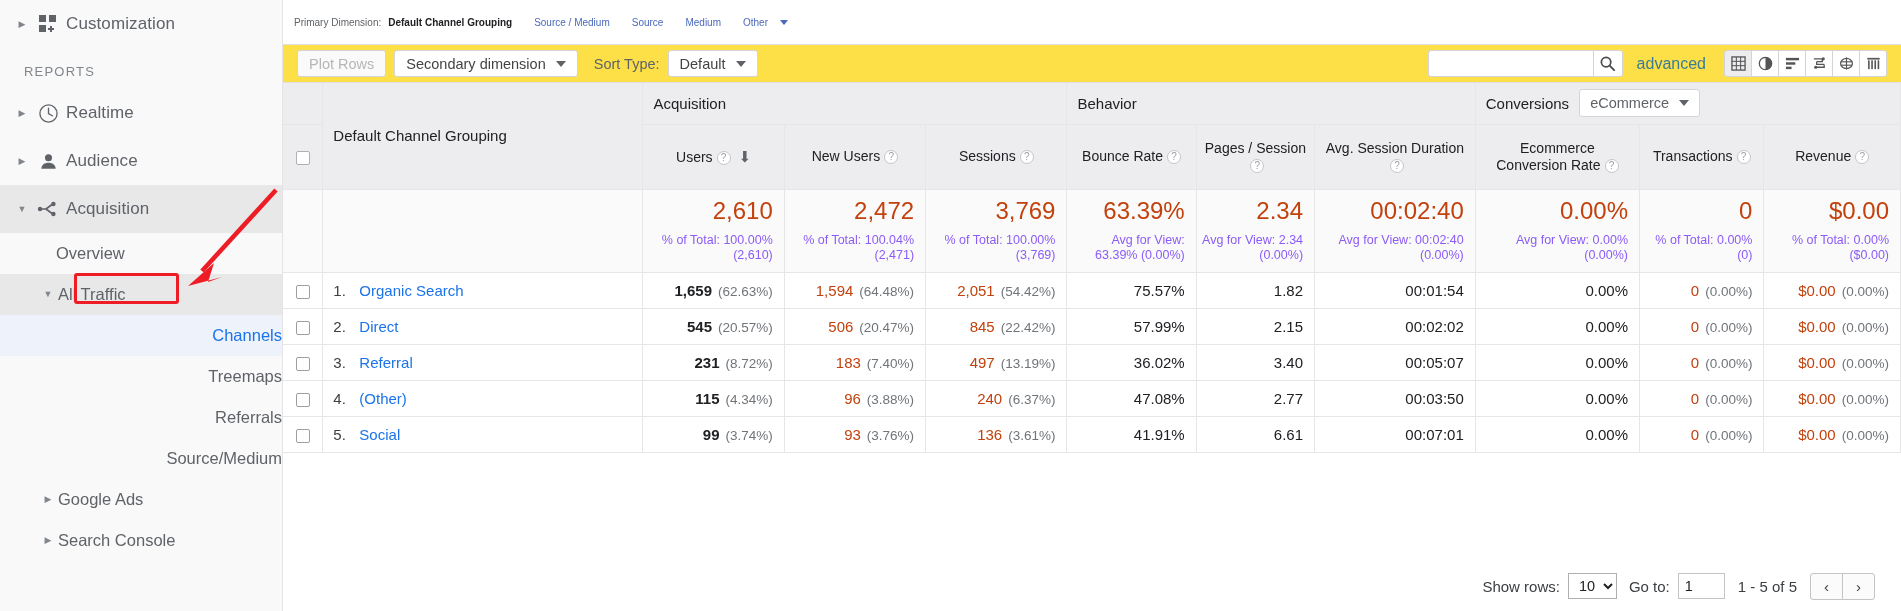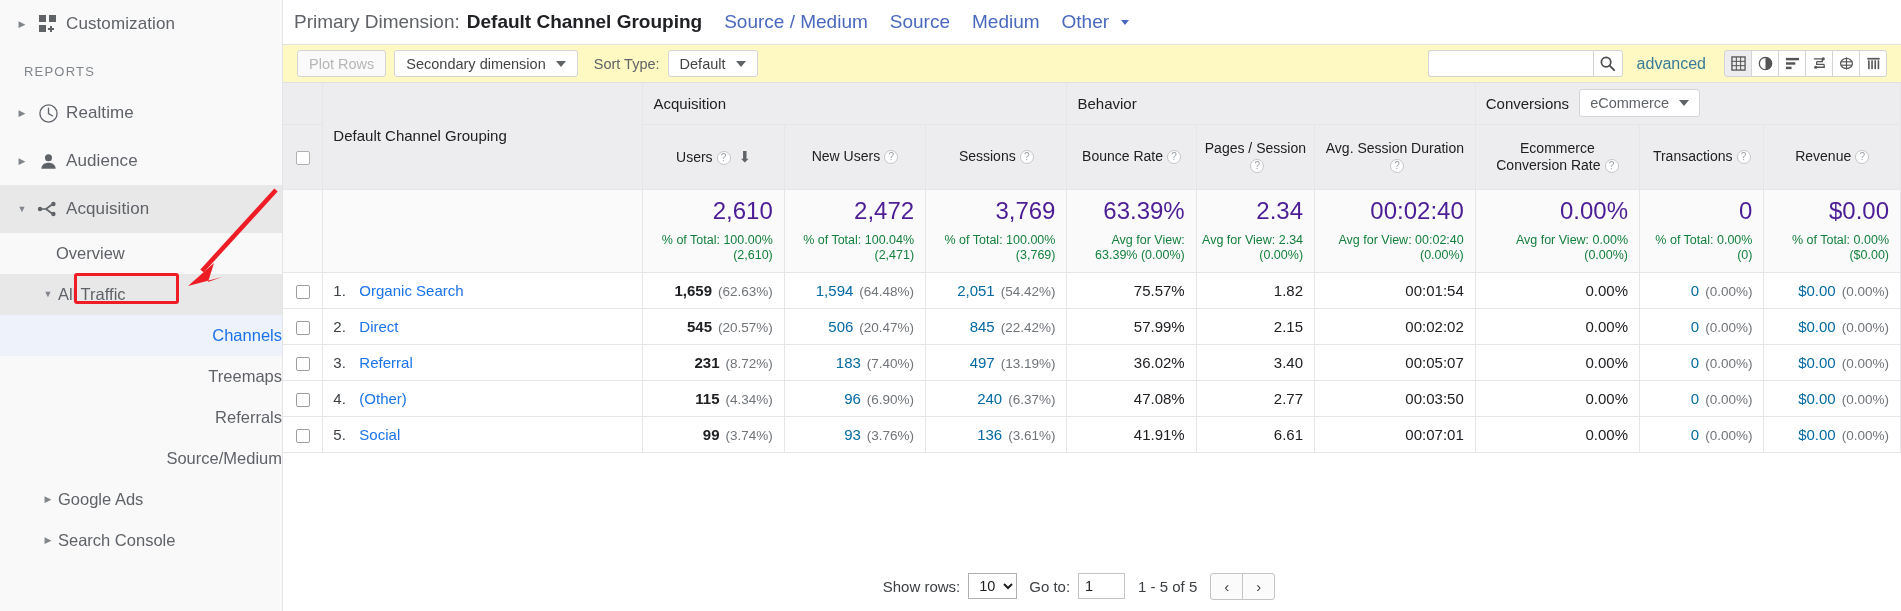--- a/index.html
+++ b/index.html
@@ -51,35 +51,35 @@
   .highlight-box {
     position: absolute; border: 3px solid #ee1c25; border-radius: 3px;
     pointer-events: none;
   }
 
   
   .main { flex: 1; height: 611px; position: relative; background: #fff; overflow: hidden; }
 
   .primary-dim-bar {
     height: 44px; display: flex; align-items: center;
-    padding-left: 11px; font-size: 19px; color: #3c4043;
+    padding-left: 11px; font-size: 10px; color: #3c4043;
     background: #fff;
   }
   .pd-label { color: #5f6368; margin-right: 7px; }
   .pd-current { font-weight: bold; color: #202124; margin-right: 22px; }
   .pd-link { color: #4a69bd; margin-right: 22px; cursor: pointer; }
   .pd-other { color: #4a69bd; cursor: pointer; display: inline-flex; align-items: center; gap: 7px; }
   .caret-sm {
     display: inline-block; margin-left: 5px;
     border-left: 4px solid transparent; border-right: 4px solid transparent;
     border-top: 5px solid #4a69bd;
   }
 
   .toolbar {
-    height: 39px; background: #fef9c3;
+    height: 39px; background: #fde047;
     border-top: 1px solid #e0e0e2; border-bottom: 1px solid #e0e0e2;
     display: flex; align-items: center; padding: 0 14px;
     position: relative;
   }
   .btn {
     height: 27px; border: 1px solid #d4d4d6; background: #fff;
     border-radius: 3px; display: inline-flex; align-items: center;
     padding: 0 11px; font-size: 14.5px; color: #444; cursor: pointer;
     white-space: nowrap;
   }
@@ -148,48 +148,48 @@
   .ecom-select {
     height: 28px; border: 1px solid #d4d4d6; border-radius: 3px;
     background: #fff; font-size: 14.5px; color: #5f6368;
     display: inline-flex; align-items: center; padding: 0 10px;
     margin-left: 10px; cursor: pointer; font-weight: normal;
   }
 
   .sum-row td { background: #fafafa; height: 83px; padding: 0 11px 0 0; }
   .sum-row td.empty { background: #fafafa; }
   .sum-main {
-    font-size: 24px; color: #4c1d95; text-align: right; line-height: 1.05;
+    font-size: 24px; color: #c2410c; text-align: right; line-height: 1.05;
   }
   .sum-sub {
-    font-size: 12.5px; color: #15803d; text-align: right;
+    font-size: 12.5px; color: #8b5cf6; text-align: right;
     line-height: 1.22; margin-top: 10px;
   }
 
   tbody.data tr { height: 36px; }
   tbody.data td { font-size: 15px; color: #202124; background: #fff; }
   td.cb { text-align: center; width: 33px; }
   .chk {
     width: 14px; height: 14px; border: 1px solid #9e9e9e;
     border-radius: 2px; background: #fff; display: inline-block;
     vertical-align: middle; cursor: pointer;
   }
   .chk.hdr { border-color: #b0b0b2; }
   td.dim { padding-left: 10px; }
   .rownum { color: #3c4043; display: inline-block; width: 26px; }
   .dimlink { color: #1a73e8; cursor: pointer; }
   td.num { text-align: right; padding-right: 11px; white-space: nowrap; }
   .v-main { font-weight: bold; color: #202124; }
-  .v-plain { color: #0369a1; }
+  .v-plain { color: #c2410c; }
   .v-pct { color: #70757a; font-size: 13.5px; margin-left: 6px; }
 
   
   .pagination {
     position: absolute; left: 0; bottom: 0; width: 100%; height: 50px;
-    display: flex; align-items: center; justify-content: center;
+    display: flex; align-items: center; justify-content: flex-end;
     padding-right: 26px; font-size: 15px; color: #3c4043; background: #fff;
   }
   .pg-label { margin-right: 8px; color: #3c4043; }
   .pg-select {
     height: 26px; border: 1px solid #b0b0b2; background: #fff;
     font-size: 14.5px; padding: 0 4px 0 6px; color: #202124;
     font-family: "Liberation Sans", sans-serif; cursor: pointer;
   }
   .pg-input {
     width: 47px; height: 26px; border: 1px solid #c4c4c6; background: #fff;
@@ -553,21 +553,21 @@
             <td class="num">0.00%</td>
             <td class="num"><span class="v-plain">0</span><span class="v-pct">(0.00%)</span></td>
             <td class="num"><span class="v-plain">$0.00</span><span class="v-pct">(0.00%)</span></td>
           </tr>
           <tr>
             <td class="cb"><span class="chk"></span></td>
             <td class="dim">
               <span class="rownum">4.</span><span class="dimlink">(Other)</span>
             </td>
             <td class="num"><span class="v-main">115</span><span class="v-pct">(4.34%)</span></td>
-            <td class="num"><span class="v-plain">96</span><span class="v-pct">(6.90%)</span></td>
+            <td class="num"><span class="v-plain">96</span><span class="v-pct">(3.88%)</span></td>
             <td class="num"><span class="v-plain">240</span><span class="v-pct">(6.37%)</span></td>
             <td class="num">47.08%</td>
             <td class="num">2.77</td>
             <td class="num">00:03:50</td>
             <td class="num">0.00%</td>
             <td class="num"><span class="v-plain">0</span><span class="v-pct">(0.00%)</span></td>
             <td class="num"><span class="v-plain">$0.00</span><span class="v-pct">(0.00%)</span></td>
           </tr>
           <tr>
             <td class="cb"><span class="chk"></span></td>

